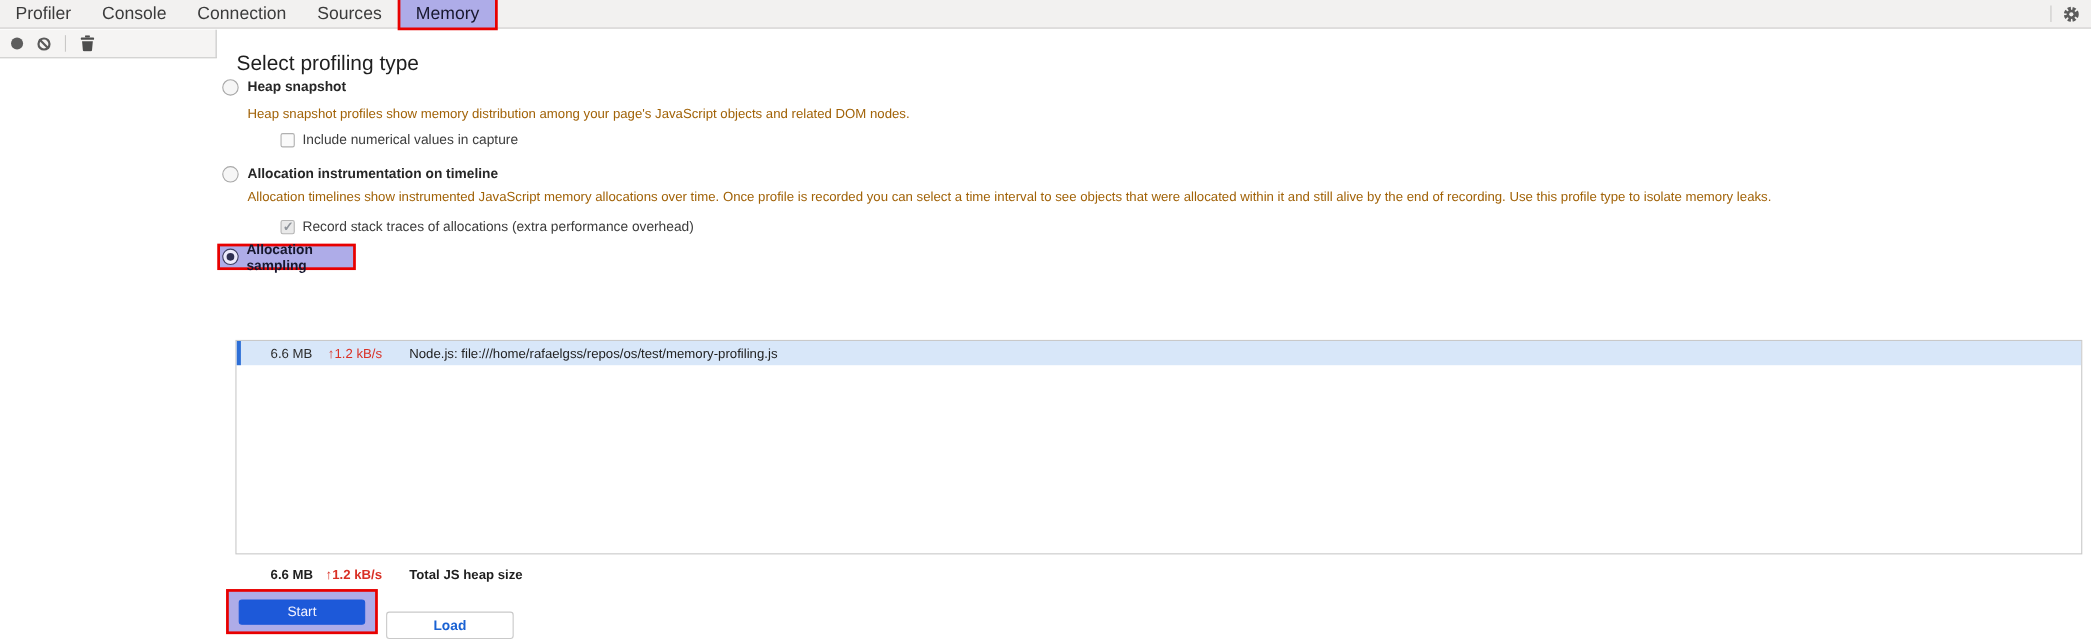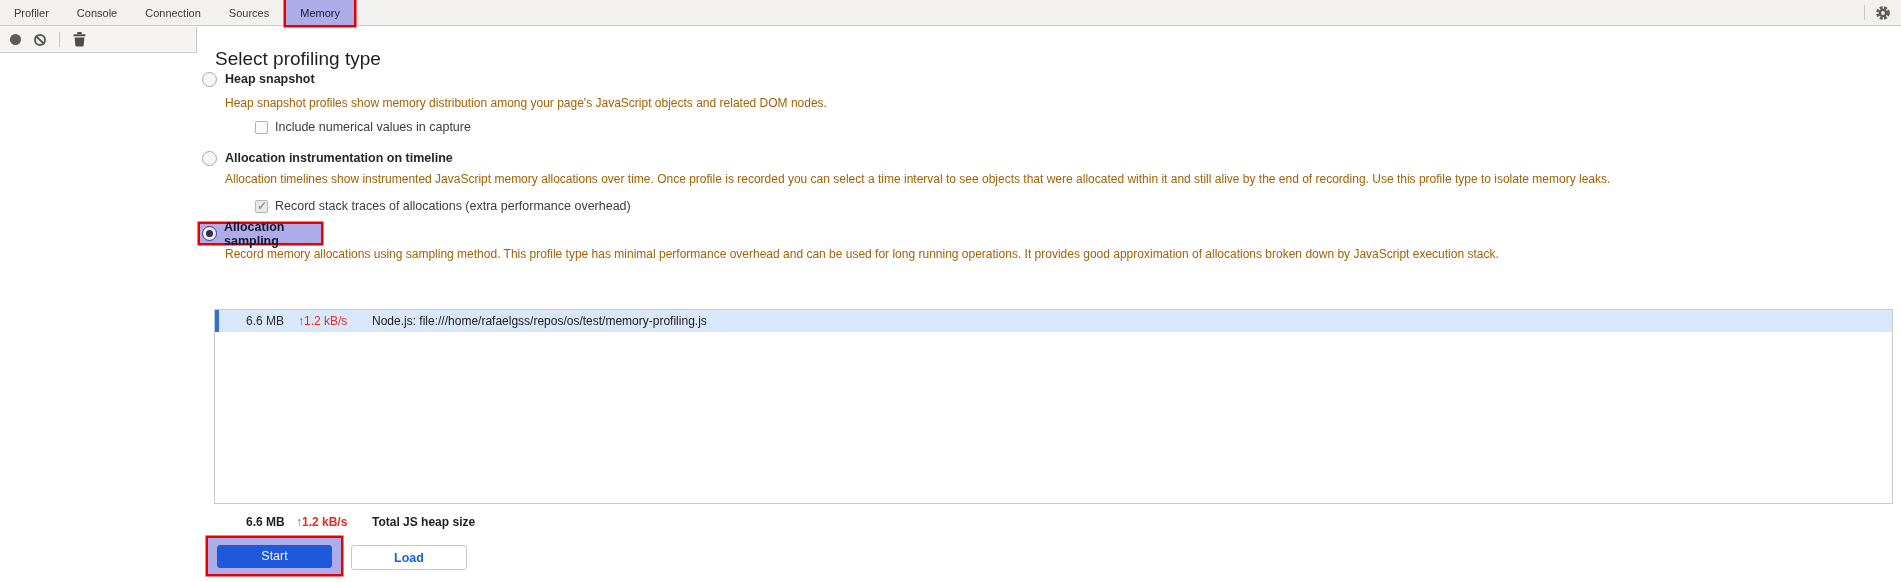--- a/index.html
+++ b/index.html
@@ -9,21 +9,21 @@
     font-family:"Liberation Sans", sans-serif; background:#fff; color:#222;
   }
 
   
   .tabbar {
     position:absolute; top:0; left:0; right:0; height:26px;
     background:#f2f1f0; border-bottom:1px solid #cdcccb;
     display:flex; align-items:stretch;
   }
   .tab {
-    padding:0 14px; font-size:11px; color:#3b3b3b;
+    padding:0 14px; font-size:16px; color:#3b3b3b;
     display:flex; align-items:center; cursor:default; white-space:nowrap;
   }
   .tab.active {
     background:#aeace8; color:#17172e;
     box-shadow:0 0 0 2.5px #e80000; margin:0 3px; z-index:2;
   }
   .tabbar-right { margin-left:auto; display:flex; align-items:center; padding-right:10px; }
   .vsep { width:1px; height:15px; background:#c9c8c7; margin:0 10px; }
 
   
@@ -105,21 +105,21 @@
 
   
   .start-box { left:10px; top:511px; width:133px; height:36px; background:#aeace8;
     display:flex; align-items:center; justify-content:center; }
   .btn-start {
     width:115px; height:23px; background:#1d59d9; color:#f2f1ff;
     border:1px solid #1d59d9; border-radius:3px; font-size:12.5px;
     font-family:"Liberation Sans", sans-serif; cursor:pointer;
   }
   .btn-load {
-    position:absolute; left:153px; top:518px; width:116px; height:25px;
+    position:absolute; left:153px; top:529px; width:116px; height:25px;
     background:#fff; color:#1a62d3; border:1px solid #c9c9c9; border-radius:3px;
     font-size:12.5px; font-weight:bold; font-family:"Liberation Sans", sans-serif; cursor:pointer;
   }
 </style>
 </head>
 <body>
 
 <div class="app">
 
   <div class="tabbar">
@@ -175,21 +175,20 @@
     <div class="abs desc" style="left:27px; top:145px;">Allocation timelines show instrumented JavaScript memory allocations over time. Once profile is recorded you can select a time interval to see objects that were allocated within it and still alive by the end of recording. Use this profile type to isolate memory leaks.</div>
     <div class="abs cb-row" style="left:57px; top:172px;">
       <span class="checkbox checked"></span>
       <span class="cb-label">Record stack traces of allocations (extra performance overhead)</span>
     </div>
 
     <div class="ann sampling-box">
       <span class="radio checked"></span>
       <span class="opt-label">Allocation sampling</span>
     </div>
-    <div class="abs desc" style="left:27px; top:220px;">Record memory allocations using sampling method. This profile type has minimal performance overhead and can be used for long running operations. It provides good approximation of allocations broken down by JavaScript execution stack.</div>
 
     <div class="abs h1" style="left:17px; top:254px;margin-top:38px;">Select JavaScript VM instance</div>
 
     <div class="vm-list">
       <div class="vm-row">
         <span class="vm-size">6.6 MB</span>
         <span class="vm-rate">↑1.2 kB/s</span>
         <span class="vm-name">Node.js: file:///home/rafaelgss/repos/os/test/memory-profiling.js</span>
       </div>
     </div>

